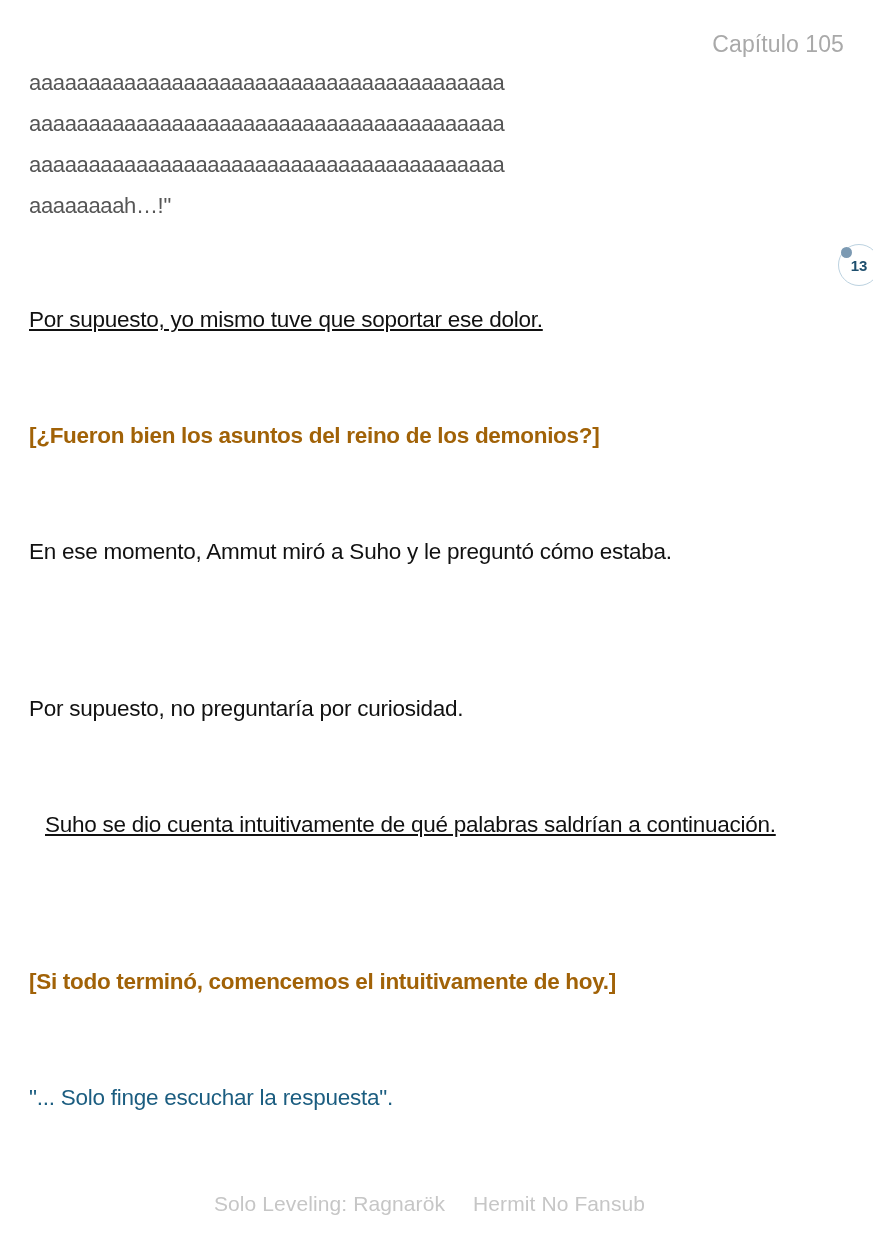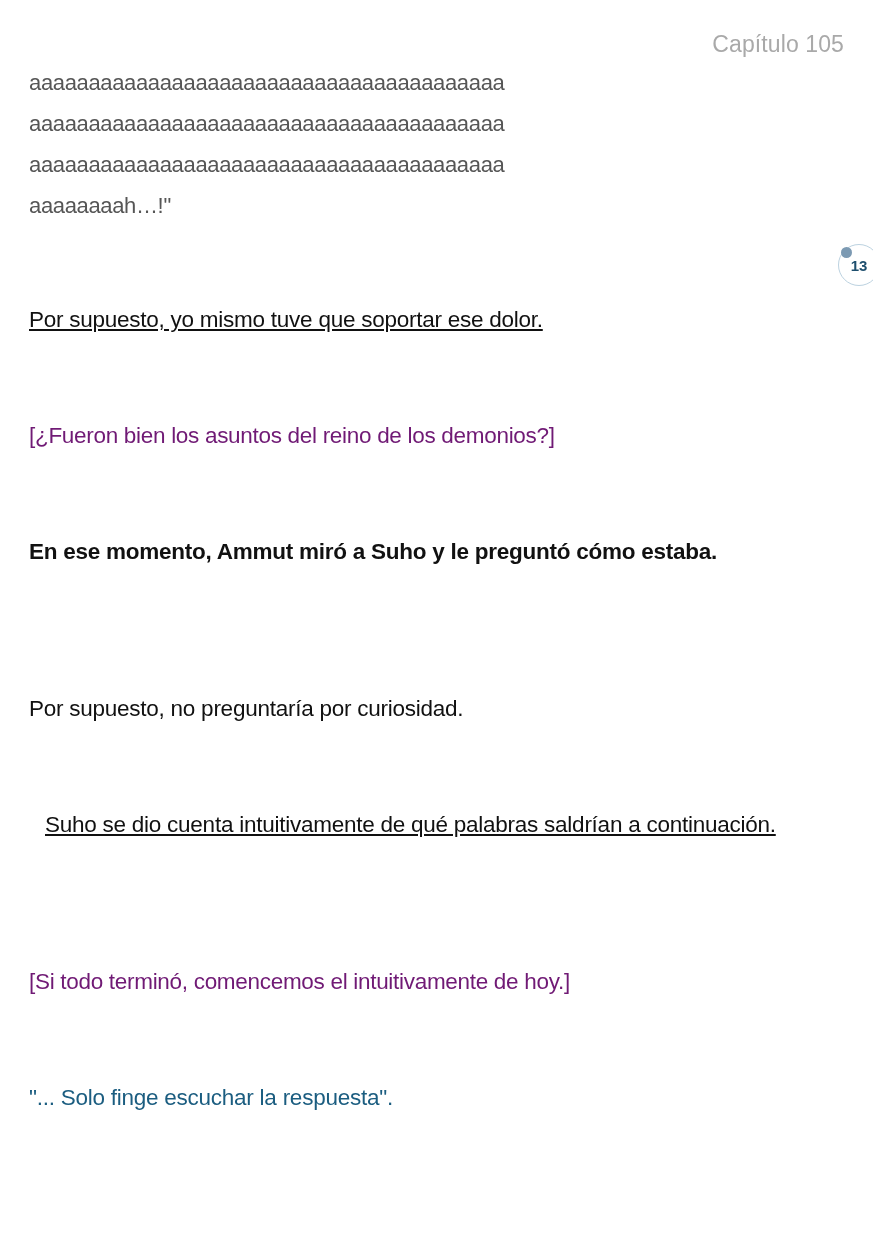--- a/index.html
+++ b/index.html
@@ -99,22 +99,22 @@
     left: 29px;
     width: 790px;
   }
   .para {
     font-size: 22.5px;
     line-height: 41px;
     color: #111111;
     letter-spacing: -0.25px;
   }
   .para.bold {
-    font-weight: normal;
-    color: #701a75;
+    font-weight: bold;
+    color: #a16207;
     letter-spacing: -0.3px;
   }
   .para.accent {
     color: #1b5d80;
   }
 
   
   .footer {
     position: absolute;
     left: 0;
@@ -151,21 +151,25 @@
 
   <div class="progress-badge">
     <div class="ring"></div>
     <div class="dot"></div>
     <div class="count">13</div>
   </div>
 
   <div class="body-block" id="body-block" style="position: absolute; top: 299px;">
       <div class="para" style="position: absolute; left: 0px; top: 0px; width: 790px; text-decoration: underline;">Por supuesto, yo mismo tuve que soportar ese dolor.</div>
       <div class="para bold" style="position: absolute; left: 0px; top: 116px; width: 790px;">[¿Fueron bien los asuntos del reino de los demonios?]</div>
-      <div class="para" style="position: absolute; left: 0px; top: 232px; width: 790px; font-weight: bold;">En ese momento, Ammut miró a Suho y le preguntó cómo estaba.</div>
+      <div class="para" style="position: absolute; left: 0px; top: 232px; width: 790px;">En ese momento, Ammut miró a Suho y le preguntó cómo estaba.</div>
       <div class="para" style="position: absolute; left: 0px; top: 389px; width: 790px;">Por supuesto, no preguntaría por curiosidad.</div>
       <div class="para" style="position: absolute; left: 16px; top: 505px; width: 790px; text-decoration: underline;">Suho se dio cuenta intuitivamente de qué palabras saldrían a continuación.</div>
       <div class="para bold" style="position: absolute; left: 0px; top: 662px; width: 790px;">[Si todo terminó, comencemos el intuitivamente de hoy.]</div>
       <div class="para accent" style="position: absolute; left: 0px; top: 778px; width: 790px;">"... Solo finge escuchar la respuesta".</div>
     </div>
 
+  <div class="footer">
+    <div class="footer-item">Solo Leveling: Ragnarök</div>
+    <div class="footer-item">Hermit No Fansub</div>
+  </div>
 
 </div>
 
 </body></html>

